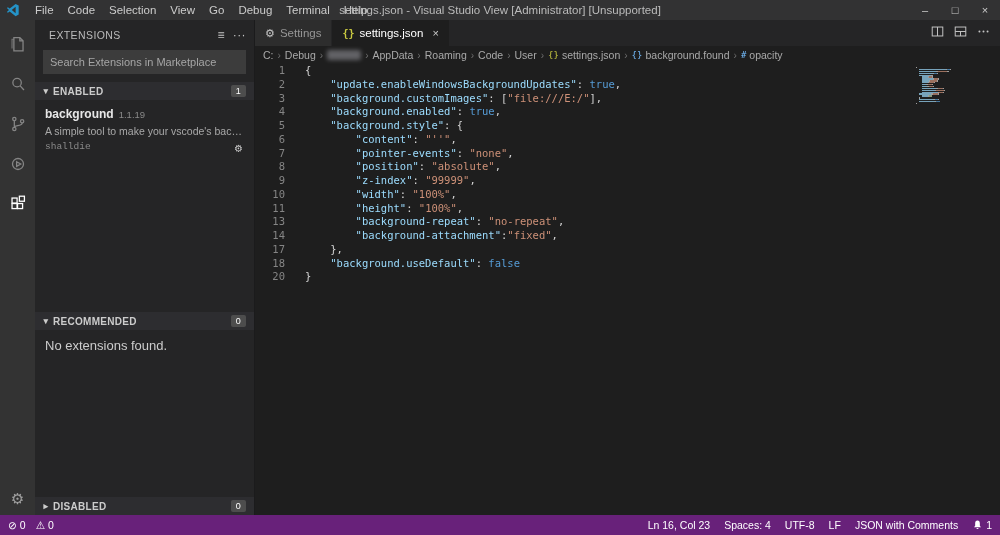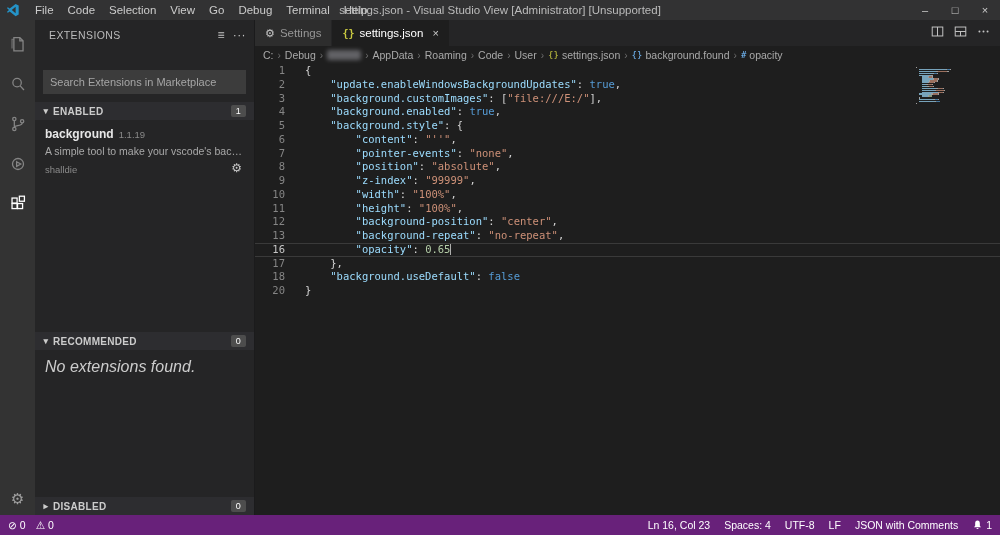--- a/index.html
+++ b/index.html
@@ -32,41 +32,41 @@
   .ab-gear { width:35px; height:28px; display:flex; align-items:center; justify-content:center;
     color:#A0A0A0; font-size:15px; margin-bottom:2px; }
 
   
   .sidebar { width:220px; background:#252526; display:flex; flex-direction:column;
     color:#CCCCCC; flex:0 0 auto; border-right:1px solid #1b1b1c; }
   .sb-header { height:30px; display:flex; align-items:center; padding:0 8px 0 14px;
     font-size:10.5px; letter-spacing:.4px; color:#BBBBBB; flex:0 0 auto; }
   .sb-header-icons { margin-left:auto; display:flex; gap:8px; color:#C5C5C5; }
   .sb-hicon { font-size:12px; line-height:1; cursor:pointer; }
-  .sb-search { padding:0 8px 8px 8px; flex:0 0 auto;margin-top:20px; }
+  .sb-search { padding:0 8px 8px 8px; flex:0 0 auto; }
   .sb-search input { width:100%; height:24px; background:#3C3C3C; border:1px solid #3C3C3C;
     color:#CCCCCC; font-size:11px; padding:0 6px; outline:none; font-family:"Liberation Sans",sans-serif; }
   .sb-search input::placeholder { color:#A6A6A6; }
   .section-header { height:18px; background:#2D2D30; display:flex; align-items:center;
     padding:0 8px 0 4px; font-size:10px; font-weight:bold; letter-spacing:.3px; color:#CCCCCC;
     flex:0 0 auto; }
   .chev { width:14px; text-align:center; font-size:9px; color:#CCCCCC; }
   .count-badge { margin-left:auto; background:#4D4D4D; color:#FFFFFF; font-size:9px;
     font-weight:normal; padding:1px 5px; border-radius:2px; }
   .enabled-content { height:212px; flex:0 0 auto; }
   .ext-item { padding:7px 8px 6px 10px; cursor:pointer; }
   .ext-row1 { display:flex; align-items:baseline; gap:5px; }
   .ext-name { font-size:12px; font-weight:bold; color:#E7E7E7; }
   .ext-version { font-size:9.5px; color:#8A8A8A; }
   .ext-desc { font-size:10.5px; color:#A9A9A9; margin-top:4px; white-space:nowrap;
     overflow:hidden; text-overflow:ellipsis; }
-  .ext-row3 { display:flex; align-items:flex-end; margin-top:4px; }
+  .ext-row3 { display:flex; align-items:flex-start; margin-top:4px;font-family:Liberation Mono, monospace; }
   .ext-author { font-size:9.5px; color:#8A8A8A; }
   .ext-gear { margin-left:auto; color:#C5C5C5; font-size:12px; margin-right:4px; }
-  .recommended-content { flex:1 1 auto; font-size:16px; color:#CCCCCC; padding:8px 10px;font-style:italic; }
+  .recommended-content { flex:1 1 auto; font-size:13px; color:#CCCCCC; padding:8px 10px; }
 
   
   .editor-area { flex:1 1 auto; display:flex; flex-direction:column; background:#1E1E1E; min-width:0; }
   .tabbar { height:26px; background:#252526; display:flex; align-items:stretch; flex:0 0 auto; }
   .tab { display:flex; align-items:center; gap:5px; padding:0 10px; font-size:11.5px;
     background:#2D2D2D; color:#969696; border-right:1px solid #252526; cursor:pointer; }
   .tab.active { background:#1E1E1E; color:#FFFFFF; }
   .tab-icon-gear { color:#C5C5C5; font-size:11px; }
   .tab-icon-json { color:#CBCB41; font-size:10px; font-weight:bold; font-family:"DejaVu Sans Mono",monospace; }
   .tab-close { font-size:11px; color:#999999; margin-left:4px; }
@@ -312,23 +312,22 @@
             <div class="code-line"><span class="ln">2</span><span class="code-text"><span class="tk-p">    </span><span class="tk-k">"update.enableWindowsBackgroundUpdates"</span><span class="tk-p">: </span><span class="tk-b">true</span><span class="tk-p">,</span></span></div>
             <div class="code-line"><span class="ln">3</span><span class="code-text"><span class="tk-p">    </span><span class="tk-k">"background.customImages"</span><span class="tk-p">: [</span><span class="tk-s">"file:///E:/"</span><span class="tk-p">],</span></span></div>
             <div class="code-line"><span class="ln">4</span><span class="code-text"><span class="tk-p">    </span><span class="tk-k">"background.enabled"</span><span class="tk-p">: </span><span class="tk-b">true</span><span class="tk-p">,</span></span></div>
             <div class="code-line"><span class="ln">5</span><span class="code-text"><span class="tk-p">    </span><span class="tk-k">"background.style"</span><span class="tk-p">: {</span></span></div>
             <div class="code-line"><span class="ln">6</span><span class="code-text"><span class="tk-p">        </span><span class="tk-k">"content"</span><span class="tk-p">: </span><span class="tk-s">"''"</span><span class="tk-p">,</span></span></div>
             <div class="code-line"><span class="ln">7</span><span class="code-text"><span class="tk-p">        </span><span class="tk-k">"pointer-events"</span><span class="tk-p">: </span><span class="tk-s">"none"</span><span class="tk-p">,</span></span></div>
             <div class="code-line"><span class="ln">8</span><span class="code-text"><span class="tk-p">        </span><span class="tk-k">"position"</span><span class="tk-p">: </span><span class="tk-s">"absolute"</span><span class="tk-p">,</span></span></div>
             <div class="code-line"><span class="ln">9</span><span class="code-text"><span class="tk-p">        </span><span class="tk-k">"z-index"</span><span class="tk-p">: </span><span class="tk-s">"99999"</span><span class="tk-p">,</span></span></div>
             <div class="code-line"><span class="ln">10</span><span class="code-text"><span class="tk-p">        </span><span class="tk-k">"width"</span><span class="tk-p">: </span><span class="tk-s">"100%"</span><span class="tk-p">,</span></span></div>
             <div class="code-line"><span class="ln">11</span><span class="code-text"><span class="tk-p">        </span><span class="tk-k">"height"</span><span class="tk-p">: </span><span class="tk-s">"100%"</span><span class="tk-p">,</span></span></div>
-            <div class="code-line"><span class="ln">12</span><span class="code-text"><span class="tk-p">        </span><span class="tk-k">"background-position"</span><span class="tk-p">: </span><span class="tk-s">"center"</span><span class="tk-p">,</span></span></div>
             <div class="code-line"><span class="ln">13</span><span class="code-text"><span class="tk-p">        </span><span class="tk-k">"background-repeat"</span><span class="tk-p">: </span><span class="tk-s">"no-repeat"</span><span class="tk-p">,</span></span></div>
-            <div class="code-line current"><span class="ln">16</span><span class="code-text"><span class="tk-p">        </span><span class="tk-k">"opacity"</span><span class="tk-p">: </span><span class="tk-n">0.65</span><span class="cursor"></span></span></div>
+            <div class="code-line"><span class="ln">14</span><span class="code-text"><span class="tk-p">        </span><span class="tk-k">"background-attachment"</span><span class="tk-p">:</span><span class="tk-s">"fixed"</span><span class="tk-p">,</span></span></div>
             <div class="code-line"><span class="ln">17</span><span class="code-text"><span class="tk-p">    </span><span class="tk-p">},</span></span></div>
             <div class="code-line"><span class="ln">18</span><span class="code-text"><span class="tk-p">    </span><span class="tk-k">"background.useDefault"</span><span class="tk-p">: </span><span class="tk-b">false</span></span></div>
             <div class="code-line"><span class="ln">20</span><span class="code-text"><span class="tk-p">}</span></span></div>
           </div>
         <div class="minimap">
             <div class="mm-line">
               <span style="width: 0.7px; background: rgb(212, 212, 212);"></span>
             </div>
             <div class="mm-line">
               <span style="width: 2.8px; background: transparent;"></span>

